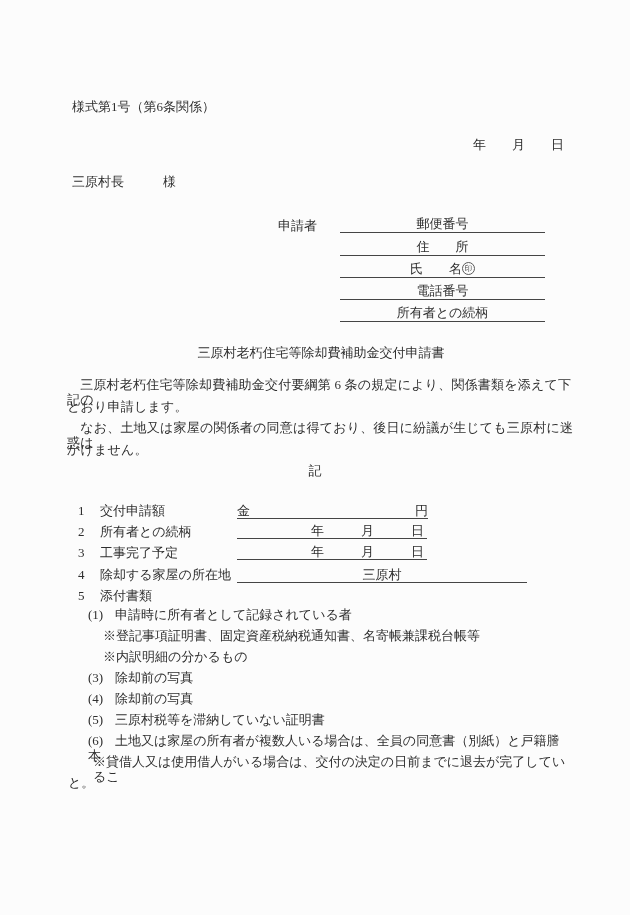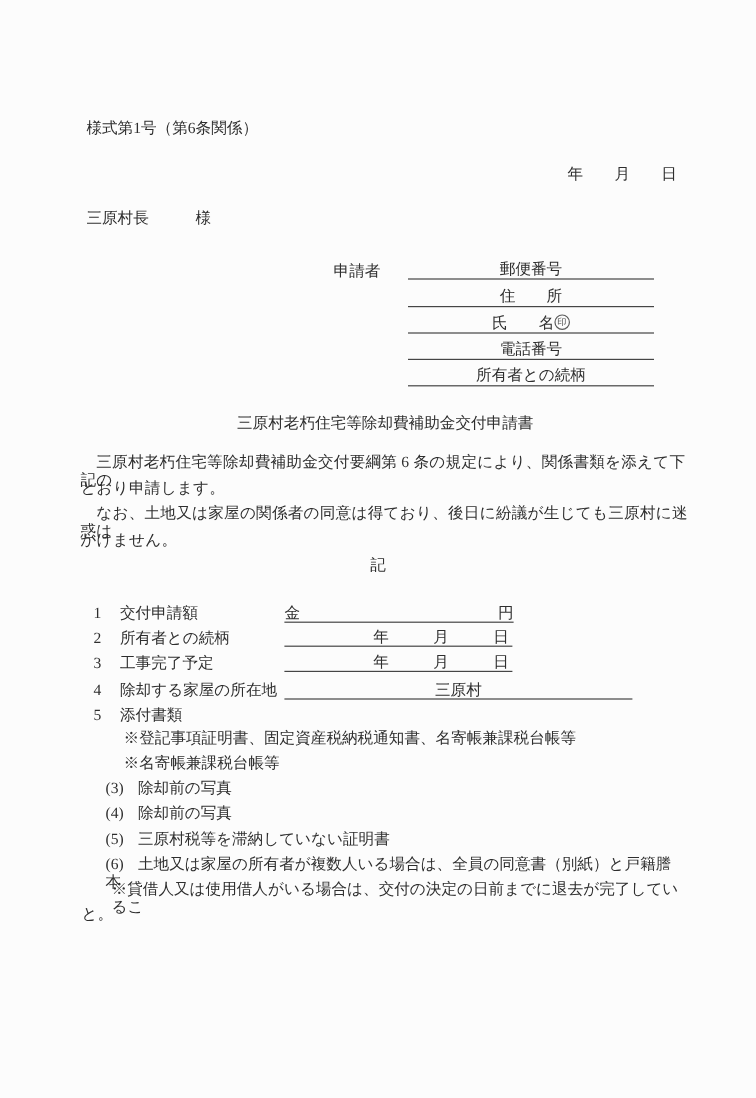--- a/index.html
+++ b/index.html
@@ -149,25 +149,28 @@
         <i>三原村</i>
       </span>
     </div>
     <div class="item-row">
       <span class="num">5</span>
       <span class="lbl">添付書類</span>
     </div>
   </div>
 
   <div class="attachments">
+    <div class="att-row m-sub">
+      <span class="att-marker">(1)</span><span class="att-text">申請時に所有者として記録されている者</span>
+    </div>
     <div class="att-row m-note1">
       <span class="att-marker">※</span><span class="att-text">登記事項証明書、固定資産税納税通知書、名寄帳兼課税台帳等</span>
     </div>
     <div class="att-row m-note1">
-      <span class="att-marker">※</span><span class="att-text">名寄帳兼課税台帳等</span>
+      <span class="att-marker">※</span><span class="att-text">内訳明細の分かるもの</span>
     </div>
     <div class="att-row m-sub">
       <span class="att-marker">(3)</span><span class="att-text">除却前の写真</span>
     </div>
     <div class="att-row m-sub">
       <span class="att-marker">(4)</span><span class="att-text">除却前の写真</span>
     </div>
     <div class="att-row m-sub">
       <span class="att-marker">(5)</span><span class="att-text">三原村税等を滞納していない証明書</span>
     </div>

